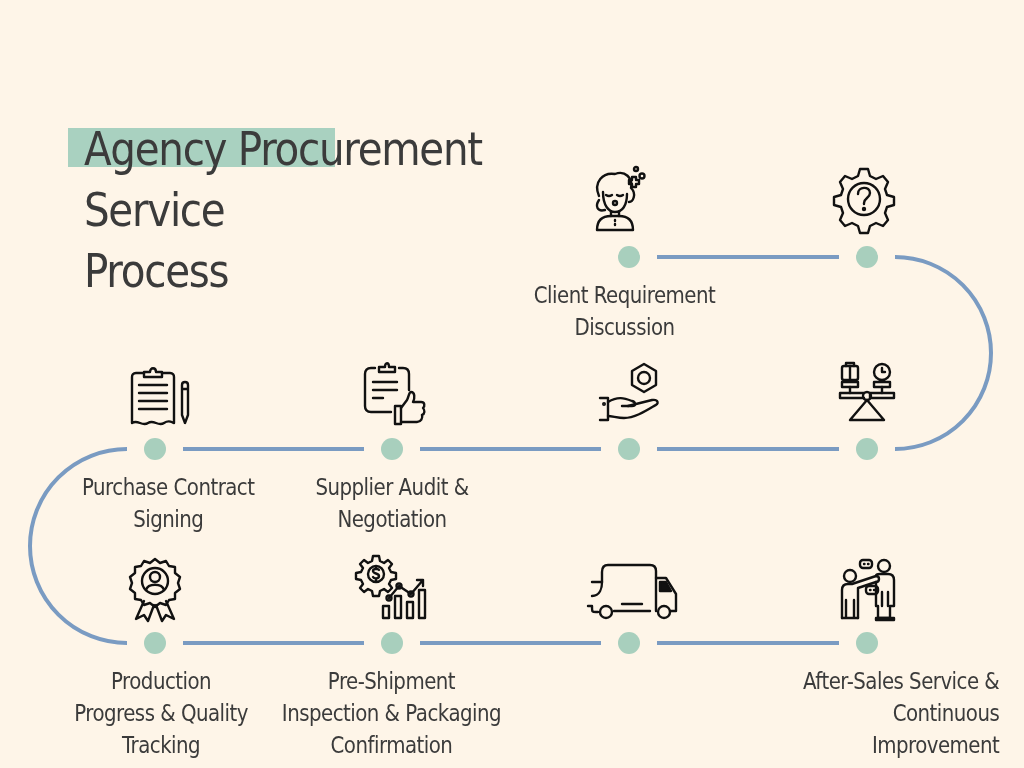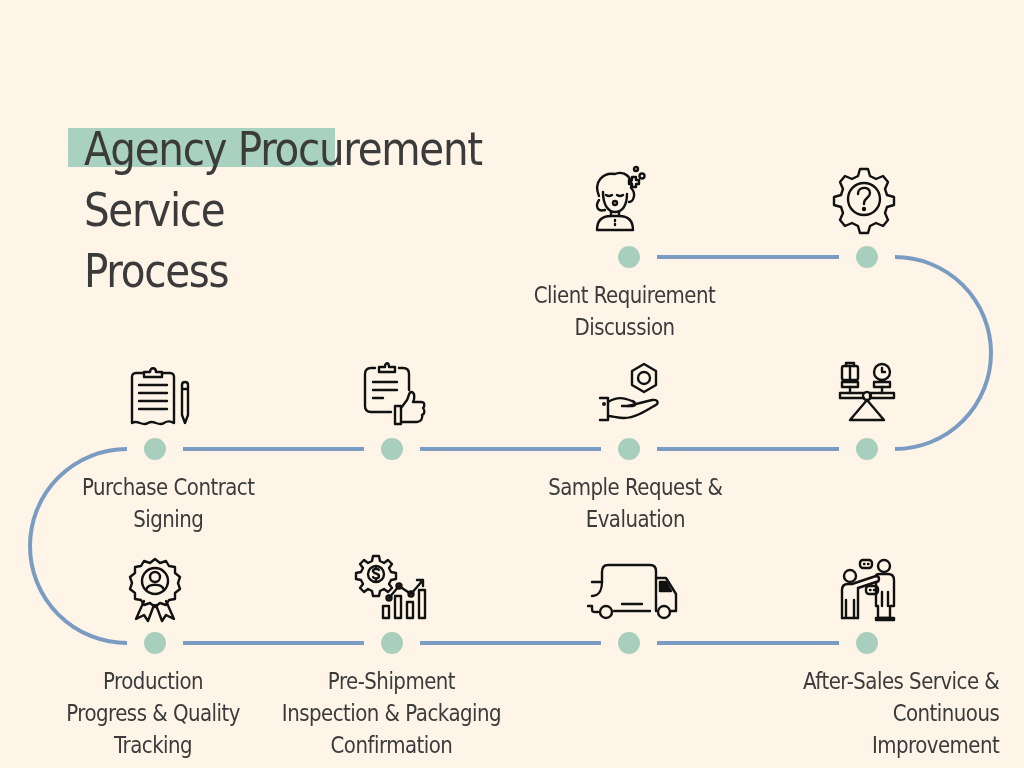--- a/index.html
+++ b/index.html
@@ -130,35 +130,35 @@
   <div class="icon" style="left:629px;top:320px;">
     <svg viewBox="0 0 70 66">
       <path d="M50 4 l12 7 v14 l-12 7 l-12 -7 v-14 Z"></path>
       <circle cx="50" cy="18" r="6"></circle>
       <path d="M6 38 h8 v22 h-8"></path>
       <circle cx="10" cy="44" r="0.8" style="fill:#111"></circle>
       <path d="M14 42 C24 36 30 38 38 41 C42 42 42 46 38 46 h-10"></path>
       <path d="M34 46 L58 40 C64 39 66 44 60 46 C50 52 40 58 30 58 C24 58 18 56 14 56"></path>
     </svg>
   </div>
-  <div class="label" style="left:635px;top:431px;">
-    <span>Sample Request &amp;
-Evaluation</span>
-  </div>
 
   <div class="icon" style="left:392px;top:320px;">
     <svg viewBox="0 0 70 66">
       <path d="M18 8 h-4 C10 8 8 10 8 14 v32 C8 50 10 52 14 52 h20"></path>
       <path d="M42 8 h4 C50 8 52 10 52 14 v16"></path>
       <path d="M22 12 v-5 h6 C28 2 32 2 32 7 h6 v5 Z"></path>
       <path d="M16 22 h24 M16 30 h24 M16 38 h10"></path>
       <path d="M38 46 h6 v18 h-6 Z"></path>
       <path d="M44 48 l6 -8 C52 36 52 32 54 32 C58 32 58 38 56 42 h8 C68 42 68 46 66 48 C68 50 68 54 65 55 C66 58 64 62 60 62 h-16"></path>
     </svg>
   </div>
+  <div class="label" style="left:392px;top:431px;">
+    <span>Supplier Audit &amp;
+Negotiation</span>
+  </div>
 
   <div class="icon" style="left:159px;top:325px;">
     <svg viewBox="0 0 70 66">
       <path d="M20 8 h-8 C9 8 8 10 8 12 v46 C14 54 18 62 24 58 C30 54 34 62 40 58 C46 54 48 58 50 58 v-46 C50 10 49 8 46 8 h-8"></path>
       <path d="M20 12 v-5 h6 C26 2 32 2 32 7 h6 v5 Z"></path>
       <path d="M15 20 h28 M15 28 h28 M15 36 h28 M15 44 h28"></path>
       <path d="M58 20 C58 16 64 16 64 20 v30 l-3 8 l-3 -8 Z M58 24 h6"></path>
     </svg>
   </div>
   <div class="label" style="left:168px;top:431px;">
@@ -169,21 +169,21 @@
   <div class="icon" style="left:155px;top:517px;">
     <svg viewBox="0 0 70 66">
       <path d="M35 2 l5 4 l6 -2 l3 5 l6 1 l0 6 l5 4 l-2 6 l2 6 l-5 4 l0 6 l-6 1 l-3 5 l-6 -2 l-5 4 l-5 -4 l-6 2 l-3 -5 l-6 -1 l0 -6 l-5 -4 l2 -6 l-2 -6 l5 -4 l0 -6 l6 -1 l3 -5 l6 2 Z"></path>
       <circle cx="35" cy="24" r="13"></circle>
       <circle cx="35" cy="20" r="5"></circle>
       <path d="M26 33 C28 26 42 26 44 33"></path>
       <path d="M24 44 L16 62 l8 -4 l4 6 l6 -16"></path>
       <path d="M46 44 L54 62 l-8 -4 l-4 6 l-6 -16"></path>
     </svg>
   </div>
-  <div class="label" style="left:153px;top:625px;">
+  <div class="label" style="left:161px;top:625px;">
     <span>Production
 Progress &amp; Quality
 Tracking</span>
   </div>
 
   <div class="icon" style="left:394px;top:514px;">
     <svg viewBox="0 0 70 66">
       <path d="M14 2 h6 l1 5 l4 2 l4 -3 l4 4 l-3 4 l2 4 l5 1 v6 l-5 1 l-2 4 l3 4 l-4 4 l-4 -3 l-4 2 l-1 5 h-6 l-1 -5 l-4 -2 l-4 3 l-4 -4 l3 -4 l-2 -4 l-5 -1 v-6 l5 -1 l2 -4 l-3 -4 l4 -4 l4 3 l4 -2 Z"></path>
       <circle cx="17" cy="20" r="8"></circle>
       <path d="M20 16 C18 14 14 15 14 17 C14 20 20 19 20 22 C20 25 15 25 14 23 M17 13 v2 M17 25 v2"></path>

